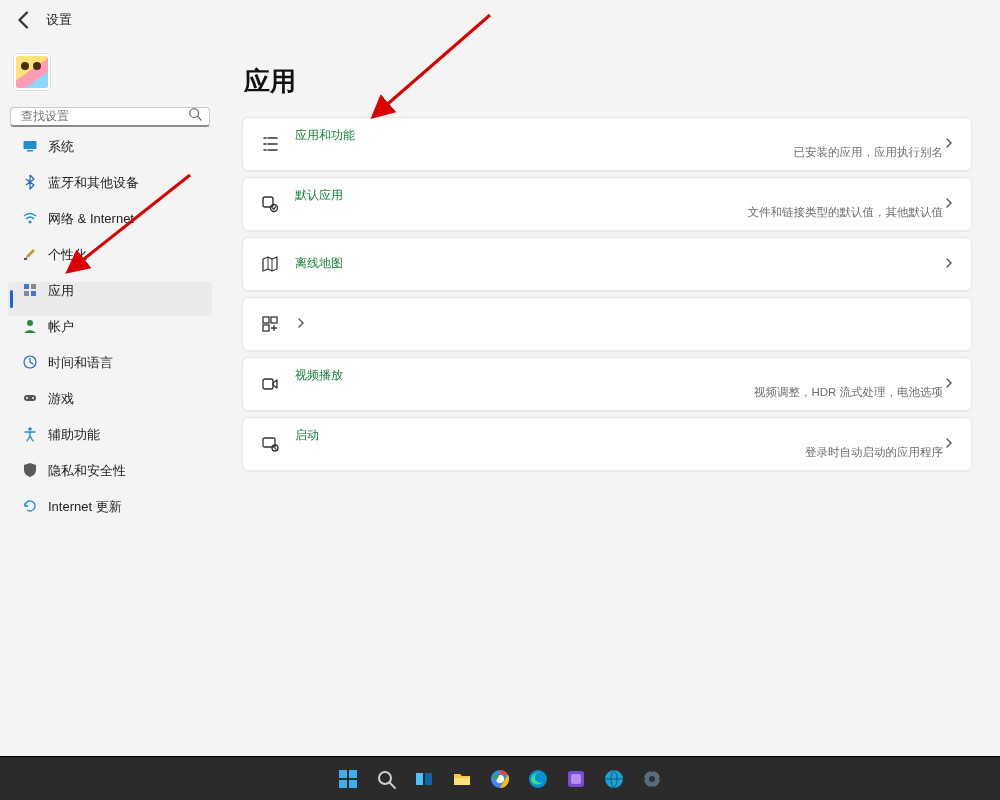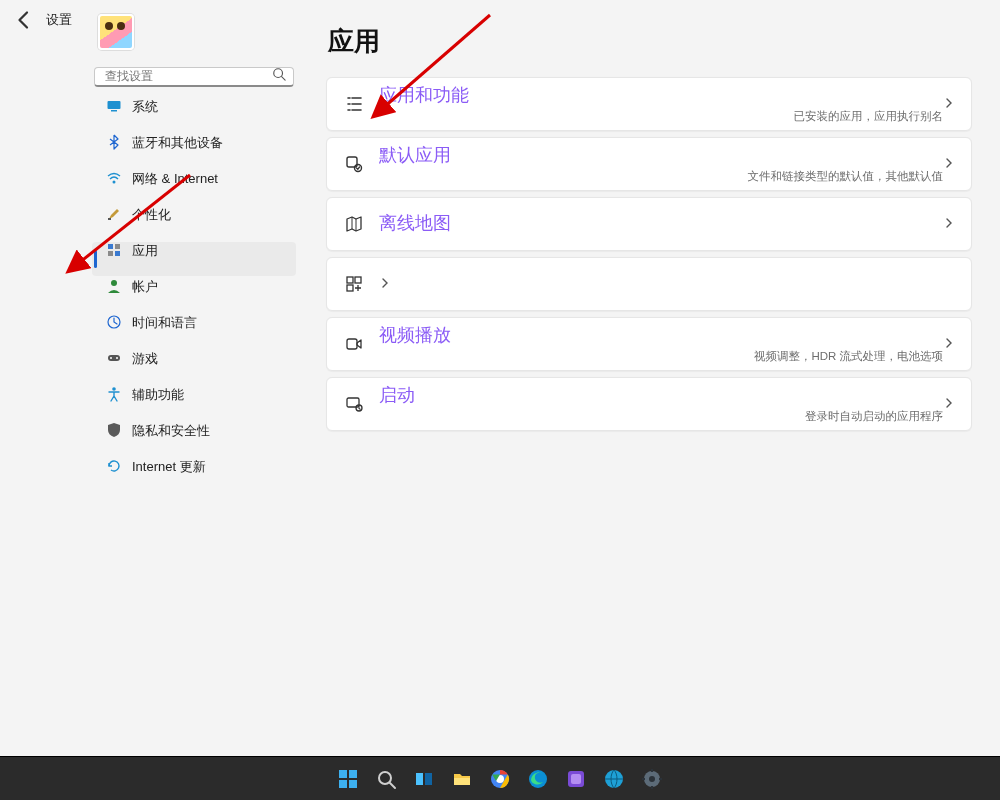--- a/index.html
+++ b/index.html
@@ -1,17 +1,17 @@
 <!DOCTYPE html>
 <html><head>
 <meta charset="utf-8">
 <style>
   * { box-sizing: border-box; margin: 0; padding: 0; font-family: "Segoe UI", "Microsoft YaHei", sans-serif; }
   html, body { width: 1000px; height: 800px; overflow: hidden; background: #f4f4f4; }
-  .app { position: relative; width: 1000px; height: 800px; display: flex; flex-direction: row; }
+  .app { position: relative; width: 1000px; height: 800px; display: flex; flex-direction: column; }
 
   
   .header { display: flex; align-items: center; height: 40px; padding: 0 12px; gap: 10px; color: #222; }
   .back-btn { width: 24px; height: 24px; display: flex; align-items: center; justify-content: center; cursor: pointer; border-radius: 4px; }
   .app-title { font-size: 13px; }
 
   .body { flex: 1; display: flex; overflow: hidden; }
 
   
   .sidebar { width: 220px; padding: 6px 4px 12px 4px; display: flex; flex-direction: column; }
@@ -54,21 +54,21 @@
 
   .cards { display: flex; flex-direction: column; gap: 6px; }
   .card {
     background: #fff; border: 1px solid #e6e6e6; border-radius: 6px; height: 54px;
     display: flex; align-items: center; padding: 0 16px; cursor: pointer;
     box-shadow: 0 0.5px 1px rgba(0,0,0,0.04);
   }
   .card-icon { width: 22px; height: 22px; margin-right: 14px; color: #333; display: flex; align-items: center; justify-content: center; }
   .card-icon svg { width: 20px; height: 20px; }
   .card-text { flex: 1; min-width: 0; }
-  .card-title { font-size: 18px; color: #8b5cf6; line-height: 1.3; }
+  .card-title { font-size: 12px; color: #15803d; line-height: 1.3; }
   .card-sub { font-size: 11.5px; color: #6d6d6d; line-height: 1.4; text-align: right; }
   .card-chevron { color: #555; }
 
   
   .taskbar {
     position: absolute; left: 0; right: 0; bottom: 0; height: 44px;
     background: #2b2b2b; display: flex; align-items: center; justify-content: center; gap: 6px;
     border-top: 1px solid #000;
   }
   .tb-btn {

